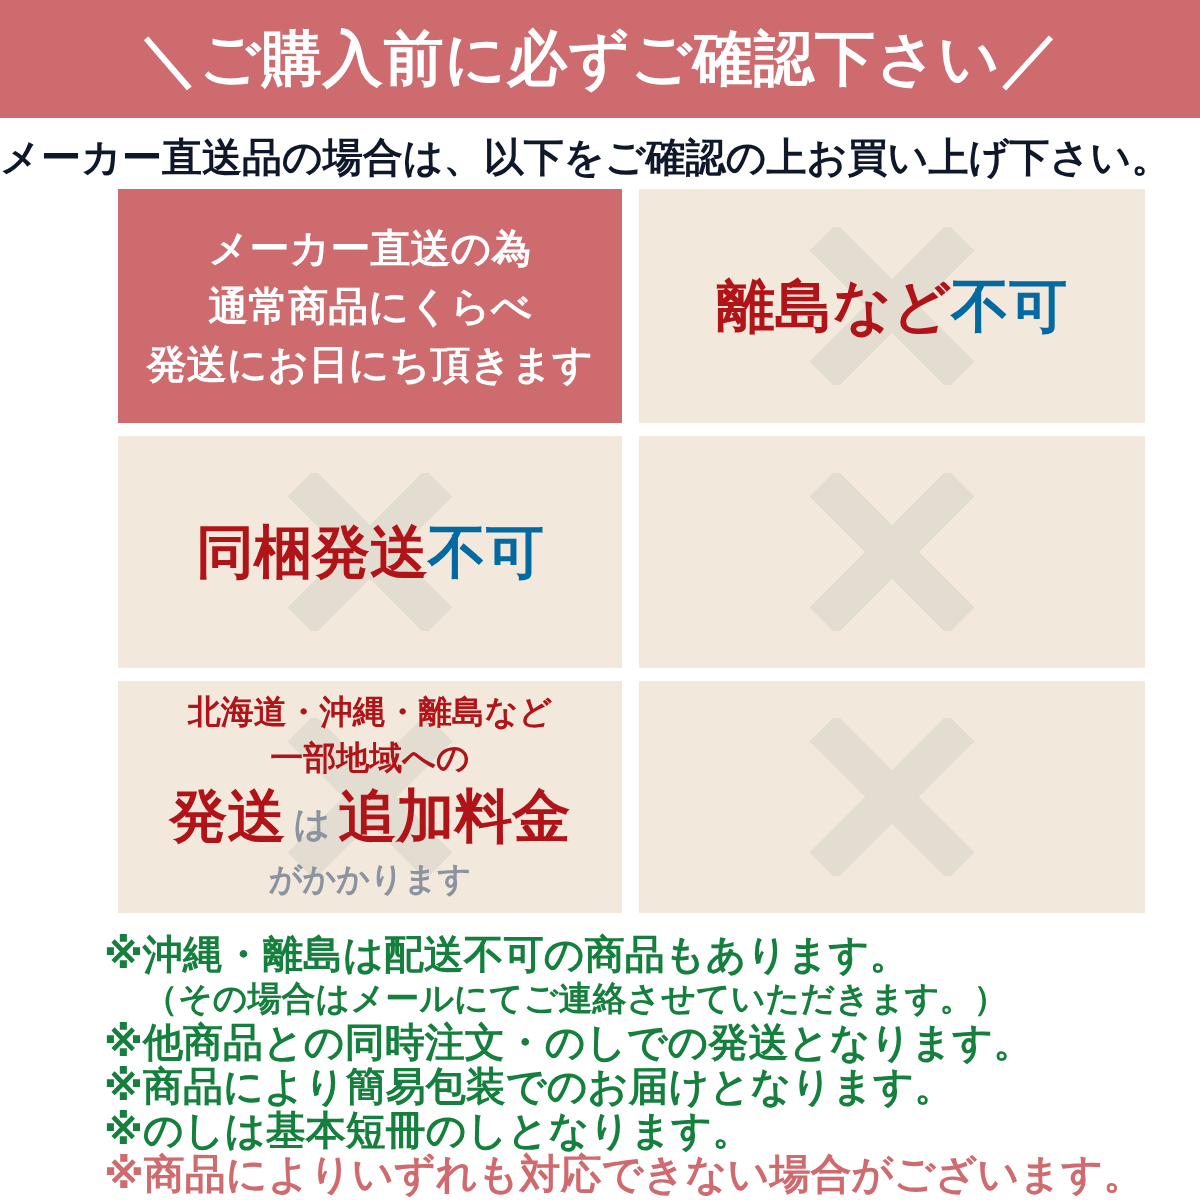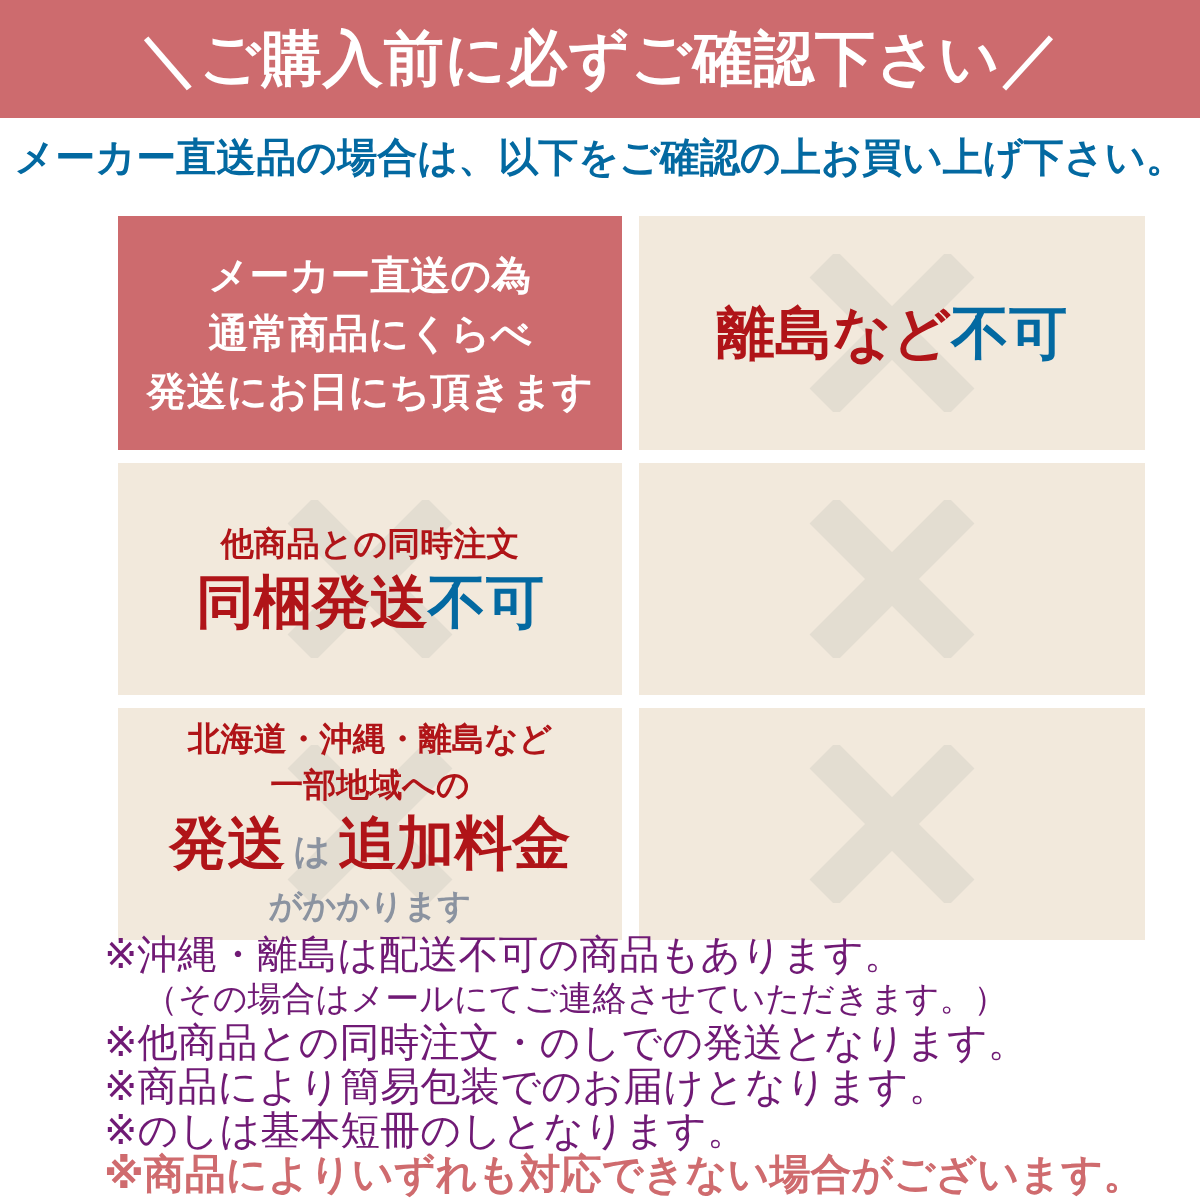--- a/index.html
+++ b/index.html
@@ -14,48 +14,48 @@
   .banner{
     position:absolute;left:0;top:0;width:1200px;height:118px;
     background:#cd6b6e;display:flex;align-items:center;justify-content:center;
   }
   .banner .title{
     margin:0;color:#ffffff;font-size:60px;font-weight:700;letter-spacing:1px;white-space:nowrap;
   }
 
   
   .subtitle{
-    position:absolute;left:0;top:130px;width:1200px;margin:0;text-align:center;
-    color:#0369a1;font-size:40px;font-weight:700;white-space:nowrap;
+    position:absolute;left:0;top:130px;width:1200px;margin:0;text-align:left;
+    color:#0f172a;font-size:40px;font-weight:700;white-space:nowrap;
   }
 
   
   .grid{
-    position:absolute;left:86px;top:216px;width:832px;
+    position:absolute;left:86px;top:189px;width:832px;
     display:grid;grid-template-columns:504px 506px;grid-template-rows:234px 232px 232px;
     column-gap:17px;row-gap:13px;padding-left:32px;
   }
   .cell{
     position:relative;background:#f2e9dc;overflow:hidden;
     display:flex;flex-direction:column;align-items:center;justify-content:center;
   }
   .cell.red{background:#cd6b6e;}
   .xmark{position:absolute;left:50%;top:50%;transform:translate(-50%,-50%);}
   .content{position:relative;z-index:1;text-align:center;line-height:1.2;}
 
   .white-line{display:block;color:#ffffff;font-size:40px;line-height:58px;font-weight:600;white-space:nowrap;}
   .big{font-size:58px;font-weight:700;color:#b01418;line-height:70px;white-space:nowrap;}
   .big .suffix{color:#0369a1;}
   .small-crimson{display:block;color:#b01418;font-size:33px;font-weight:600;line-height:46px;white-space:nowrap;}
   .small-gray{display:block;color:#8b93a0;font-size:33px;font-weight:600;line-height:46px;white-space:nowrap;font-family:Liberation Mono, monospace;}
   .particle{color:#8b93a0;font-size:36px;font-weight:600;margin:0 8px;}
 
   
   .notes{position:absolute;left:104px;top:932px;}
-  .note{margin:0;color:#701a75;font-size:40px;line-height:44px;font-weight:400;white-space:nowrap;}
+  .note{margin:0;color:#15803d;font-size:40px;line-height:44px;font-weight:700;white-space:nowrap;}
   .note.small{font-size:34px;padding-left:40px;}
   .note.salmon{color:#cf6b6e;font-weight:600;font-size:41px;}
 </style>
 </head>
 <body>
 
 <div class="page">
 
   <header class="banner">
     <h1 class="title">＼ご購入前に必ずご確認下さい／</h1>
@@ -82,21 +82,20 @@
         <span>離島など</span><span class="suffix">不可</span>
       </div>
     </div>
 
     <div class="cell">
       <svg class="xmark" width="170" height="158" viewBox="0 0 170 158">
         <line x1="16" y1="10" x2="154" y2="148" stroke="#e3ddd1" stroke-width="38"></line>
         <line x1="154" y1="10" x2="16" y2="148" stroke="#e3ddd1" stroke-width="38"></line>
       </svg>
       <div class="content">
-        <span class="small-crimson">他商品との同時注文</span>
         <span class="big"><span>同梱発送</span><span class="suffix">不可</span></span>
       </div>
     </div>
 
     <div class="cell">
       <svg class="xmark" width="170" height="158" viewBox="0 0 170 158">
         <line x1="16" y1="10" x2="154" y2="148" stroke="#e3ddd1" stroke-width="38"></line>
         <line x1="154" y1="10" x2="16" y2="148" stroke="#e3ddd1" stroke-width="38"></line>
       </svg>
     </div>

